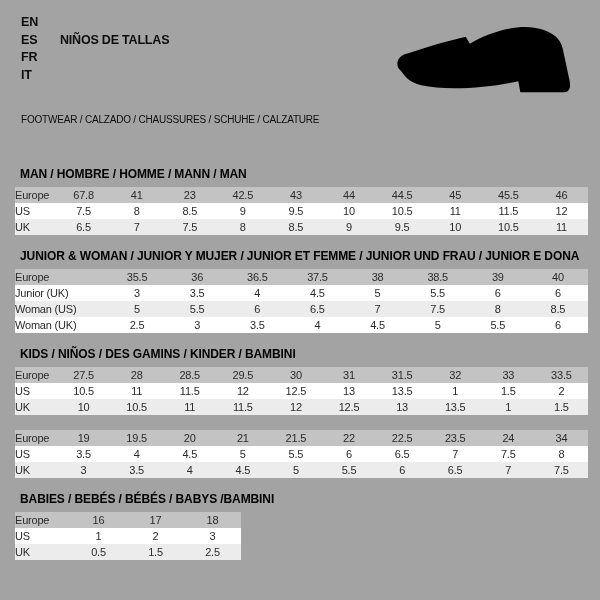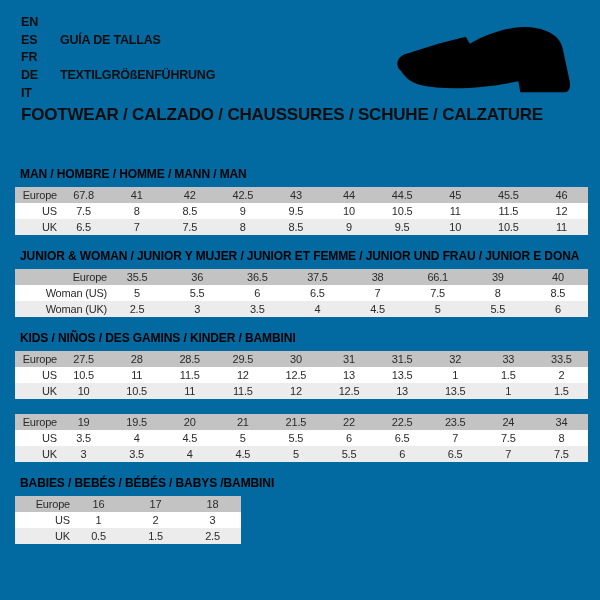--- a/index.html
+++ b/index.html
@@ -4,37 +4,37 @@
 <style>
   * { margin:0; padding:0; box-sizing:border-box; }
   html,body { width:600px; height:600px; }
   body {
     font-family:"Liberation Sans", sans-serif;
     background:#ffffff;
   }
   .page {
     position:relative;
     width:600px; height:600px;
-    background:#0369a1;
+    background:#a3a3a3;
     overflow:hidden;
   }
 
   
   .lang-block { position:absolute; top:13px; left:21px; }
   .lang-row {
     display:flex; align-items:center;
     height:17.7px;
     font-weight:700; font-size:12.5px;
     letter-spacing:-0.2px; color:#0d0d0d;
   }
   .lang-code { width:39px; flex:0 0 39px; }
 
   .category-line {
-    position:absolute; top:105px; left:21px;
-    font-weight:700; font-size:17px;
+    position:absolute; top:114px; left:21px;
+    font-weight:400; font-size:10px;
     letter-spacing:-0.2px; color:#0d0d0d;
     white-space:nowrap;
   }
 
   .shoe-wrap { position:absolute; top:24px; left:391px; width:192px; height:72px; }
 
   
   .tables { position:absolute; top:168px; left:15px; width:573px; }
   .size-section { margin-bottom:15px; }
   .size-section h3 {
@@ -52,48 +52,44 @@
   }
   td {
     font-size:11px;
     color:#2b2b2b;
     letter-spacing:-0.2px;
     text-align:center;
     height:16px; line-height:16px;
     padding:0;
     overflow:hidden; white-space:nowrap;
   }
-  td.lbl { text-align:right; width:42px; }
+  td.lbl { text-align:left; width:42px; }
   .sec-junior-woman td.lbl { width:92px; }
   .sec-babies table { width:226px; }
   .sec-babies td.lbl { width:55px; }
 
   tbody tr { background:#ffffff; }
   tbody tr:first-child { background:#c3c3c3; }
   tbody tr:nth-child(odd):not(:first-child) { background:#ececec; }
 </style>
 </head>
 <body>
 
 <div class="page">
 
   <div class="lang-block">
     <div class="lang-row">
       <span class="lang-code">EN</span>
     </div>
     <div class="lang-row">
       <span class="lang-code">ES</span>
-      <span>GUÍA DE TALLAS</span>
+      <span>NIÑOS DE TALLAS</span>
     </div>
     <div class="lang-row">
       <span class="lang-code">FR</span>
-    </div>
-    <div class="lang-row">
-      <span class="lang-code">DE</span>
-      <span>TEXTILGRÖßENFÜHRUNG</span>
     </div>
     <div class="lang-row">
       <span class="lang-code">IT</span>
     </div>
   </div>
 
   <div class="category-line">FOOTWEAR / CALZADO / CHAUSSURES / SCHUHE / CALZATURE</div>
 
   <div class="shoe-wrap">
     <svg width="192" height="72" viewBox="0 0 190 70" xmlns="http://www.w3.org/2000/svg" aria-hidden="true">
@@ -117,21 +113,21 @@
   <div class="tables">
 
     <section class="size-section sec-man">
       <h3>MAN / HOMBRE / HOMME / MANN / MAN</h3>
       <table>
         <tbody>
             <tr>
               <td class="lbl">Europe</td>
               <td>67.8</td>
               <td>41</td>
-              <td>42</td>
+              <td>23</td>
               <td>42.5</td>
               <td>43</td>
               <td>44</td>
               <td>44.5</td>
               <td>45</td>
               <td>45.5</td>
               <td>46</td>
             </tr>
             <tr>
               <td class="lbl">US</td>
@@ -167,23 +163,34 @@
       <h3>JUNIOR &amp; WOMAN / JUNIOR Y MUJER / JUNIOR ET FEMME / JUNIOR UND FRAU / JUNIOR E DONA</h3>
       <table>
         <tbody>
             <tr>
               <td class="lbl">Europe</td>
               <td>35.5</td>
               <td>36</td>
               <td>36.5</td>
               <td>37.5</td>
               <td>38</td>
-              <td>66.1</td>
+              <td>38.5</td>
               <td>39</td>
               <td>40</td>
+            </tr>
+            <tr>
+              <td class="lbl">Junior (UK)</td>
+              <td>3</td>
+              <td>3.5</td>
+              <td>4</td>
+              <td>4.5</td>
+              <td>5</td>
+              <td>5.5</td>
+              <td>6</td>
+              <td>6</td>
             </tr>
             <tr>
               <td class="lbl">Woman (US)</td>
               <td>5</td>
               <td>5.5</td>
               <td>6</td>
               <td>6.5</td>
               <td>7</td>
               <td>7.5</td>
               <td>8</td>

